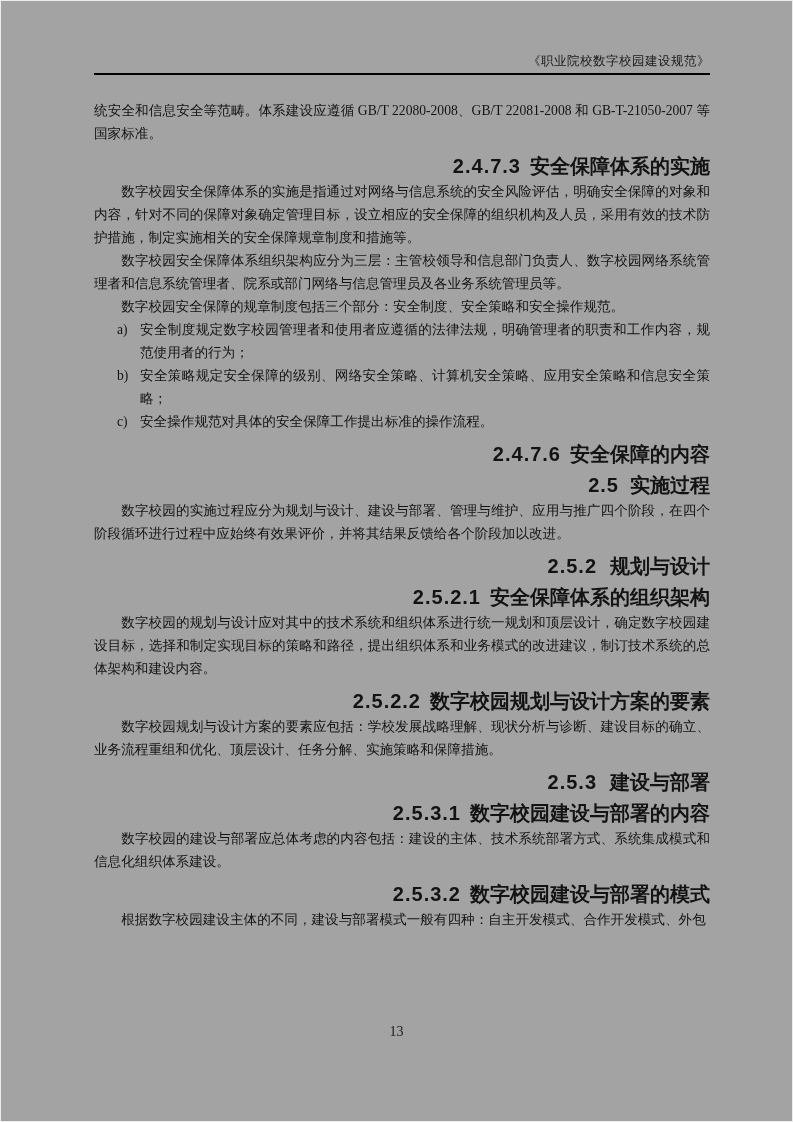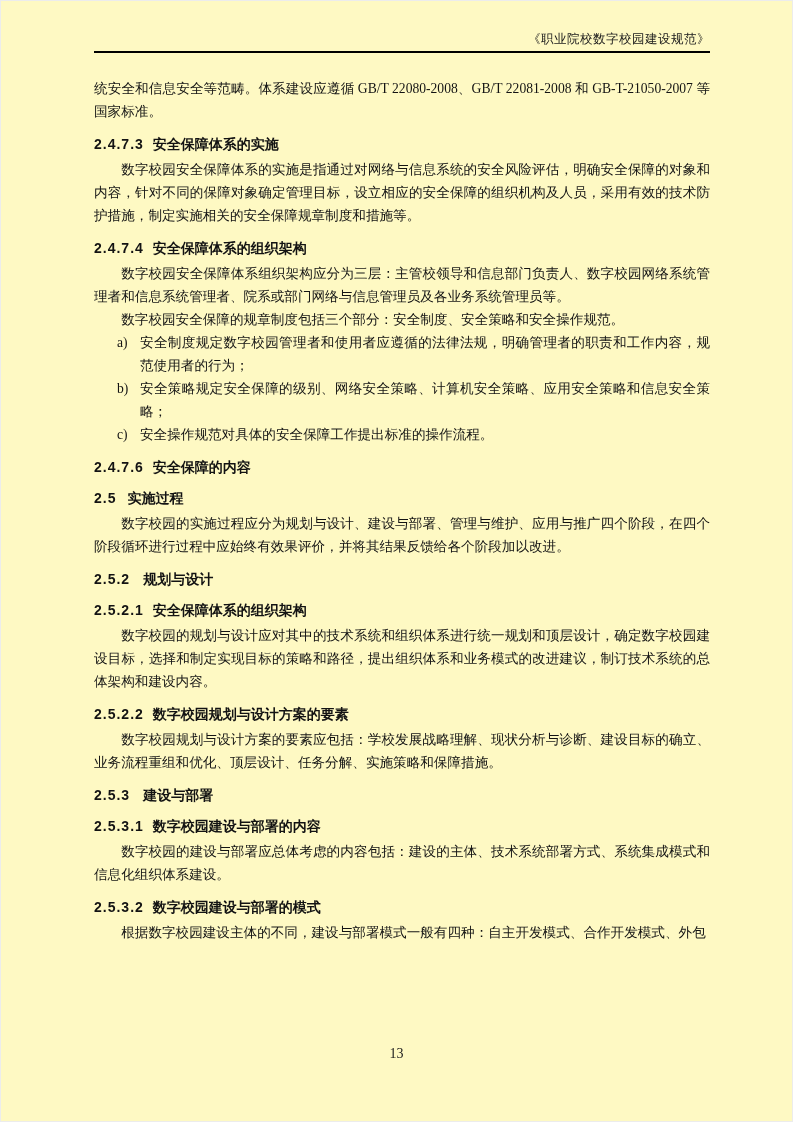--- a/index.html
+++ b/index.html
@@ -1,22 +1,22 @@
 <!DOCTYPE html>
 <html lang="zh"><head>
 <meta charset="utf-8">
 <style>
   html,body{margin:0;padding:0;background:#ffffff;}
   .page{
     position:relative;
     width:793px;height:1122px;
-    background:#fef9c3;
+    background:#a3a3a3;
     color:#131313;
     box-sizing:border-box;
-    padding:30px 83px 0 94px;
+    padding:52px 83px 0 94px;
     box-shadow:inset 0 0 0 1px #ececec;
     overflow:hidden;
     font-family:"Liberation Serif","DejaVu Serif",serif;
   }
   
   .page-header{margin-bottom:24px;}
   .header-title{
     text-align:right;
     font-size:12.5px;
     line-height:18px;
@@ -32,44 +32,44 @@
   .doc-body{
     font-size:13.6px;
     line-height:23px;
     text-align:justify;
   }
   .para{margin:0;}
   .para.indent{text-indent:2em;}
   .heading{
     font-family:"Liberation Sans","DejaVu Sans",sans-serif;
     font-weight:bold;
-    font-size:14px;
+    font-size:20px;
     line-height:20px;
     margin:11px 0 4px 0;
-    text-align:left;
+    text-align:right;
   }
   .heading .hnum{letter-spacing:1px;margin-right:9px;}
   .heading.lvl3 .hnum{margin-right:13px;}
   .heading.lvl2 .hnum{margin-right:11px;}
   
   .olist{margin:0;}
   .olist-item{
     position:relative;
     padding-left:46px;
     text-align:justify;
   }
   .olist-item .marker{
     position:absolute;
     left:23px;top:0;
   }
   
   .page-footer{
     position:absolute;
     left:0;right:0;
-    bottom:60px;
+    bottom:82px;
     text-align:center;
     font-size:14px;
     color:#1a1a1a;
   }
 </style>
 </head>
 <body>
 
 <div class="page">
 
@@ -78,21 +78,20 @@
     <div class="header-rule"></div>
   </div>
 
   <div class="doc-body">
 
     <p class="para">统安全和信息安全等范畴。体系建设应遵循 GB/T 22080-2008、GB/T 22081-2008 和 GB-T-21050-2007 等国家标准。</p>
 
     <h4 class="heading lvl4"><span class="hnum">2.4.7.3</span><span class="htext">安全保障体系的实施</span></h4>
     <p class="para indent">数字校园安全保障体系的实施是指通过对网络与信息系统的安全风险评估，明确安全保障的对象和内容，针对不同的保障对象确定管理目标，设立相应的安全保障的组织机构及人员，采用有效的技术防护措施，制定实施相关的安全保障规章制度和措施等。</p>
 
-    <h4 class="heading lvl4"><span class="hnum">2.4.7.4</span><span class="htext">安全保障体系的组织架构</span></h4>
     <p class="para indent">数字校园安全保障体系组织架构应分为三层：主管校领导和信息部门负责人、数字校园网络系统管理者和信息系统管理者、院系或部门网络与信息管理员及各业务系统管理员等。</p>
 
     <p class="para indent">数字校园安全保障的规章制度包括三个部分：安全制度、安全策略和安全操作规范。</p>
 
     <div class="olist">
       <div class="olist-item">
         <span class="marker">a)</span>
         <span class="litext">安全制度规定数字校园管理者和使用者应遵循的法律法规，明确管理者的职责和工作内容，规范使用者的行为；</span>
       </div>
       <div class="olist-item">

